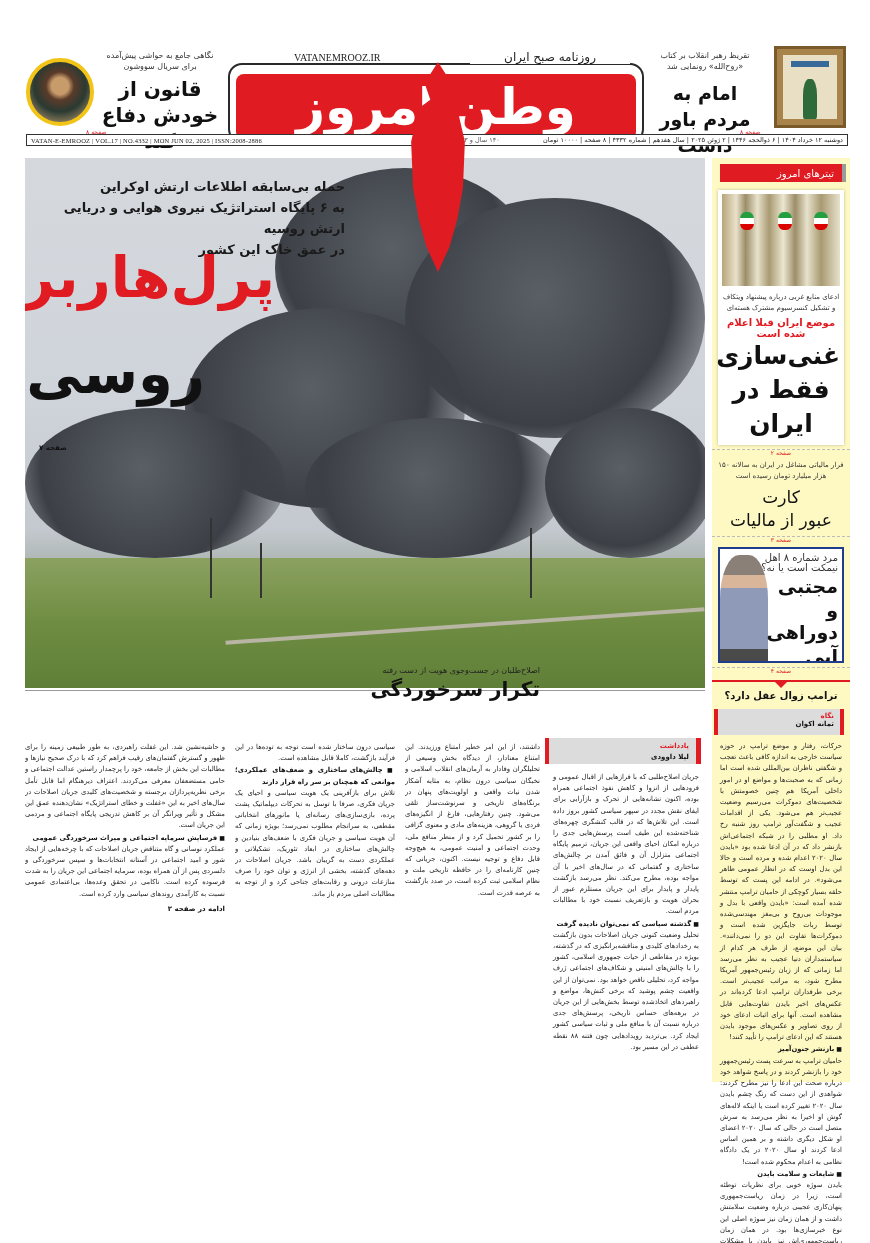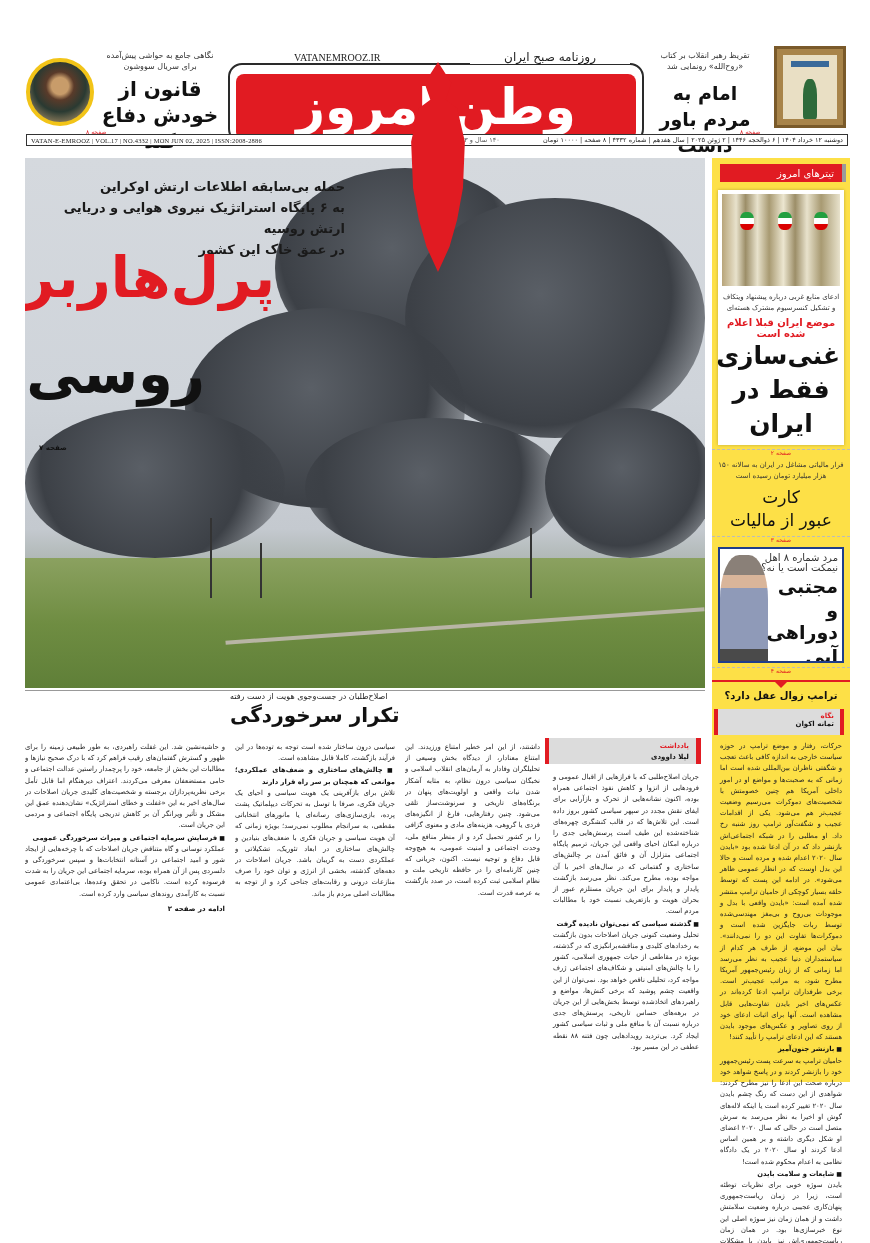--- a/index.html
+++ b/index.html
@@ -74,21 +74,21 @@
   .pylon { position: absolute; width: 2px; background: #333; }
   .hero-deck {
     position: absolute; right: 360px; top: 18px; width: 310px; text-align: right;
     font-size: 13px; font-weight: bold; line-height: 21px; color: #1a1a1a;
   }
   .hero-title-red { position: absolute; left: 10px; top: 92px; width: 240px; font-size: 56px; font-weight: bold; color: #e11b22; line-height: 1; }
   .hero-title-black { position: absolute; left: 10px; top: 188px; width: 170px; text-align: center; font-size: 56px; font-weight: bold; color: #111; line-height: 1; }
   .hero-pageref { position: absolute; left: 14px; top: 286px; font-size: 7px; font-weight: bold; color: #111; }
 
   
-  .sidebar { position: absolute; left: 712px; top: 158px; width: 138px; height: 924px; background: #fde047; }
+  .sidebar { position: absolute; left: 712px; top: 158px; width: 138px; height: 924px; background: #fef9c3; }
   .sb-header { margin: 6px 8px 0 8px; height: 18px; background: #e11b22; color: #fff; font-size: 10px; display: flex; align-items: center; padding-right: 8px; position: relative; }
   .sb-header::after { content: ""; position: absolute; right: -4px; top: 0; width: 4px; height: 18px; background: #9a9a9a; }
   .sb-card { margin: 8px 6px 0 6px; background: #fff; padding: 4px; box-shadow: 0 0 3px rgba(0,0,0,0.25); }
   .centrifuges { height: 92px; background: linear-gradient(90deg, #b8a57a 0%, #e8e2cc 12%, #9c8e68 20%, #e8e2cc 30%, #a89a72 40%, #ece6d0 52%, #9c8e68 62%, #e8e2cc 72%, #a89a72 84%, #e8e2cc 100%); position: relative; }
   .centrifuges .flag { position: absolute; top: 18px; width: 14px; height: 18px; background: linear-gradient(180deg, #239f40 33%, #fff 33% 66%, #da0000 66%); border-radius: 40%; }
   .sb-lede { font-size: 7px; line-height: 11px; text-align: center; color: #333; margin-top: 6px; }
   .sb-lede-red { font-size: 10px; font-weight: bold; color: #e11b22; text-align: center; margin-top: 3px; }
   .sb-big { font-size: 25px; font-weight: bold; text-align: center; line-height: 34px; color: #111; }
   .sb-pageref { text-align: center; font-size: 6px; color: #e11b22; margin: 4px 0; border-top: 1px dashed #bbb; line-height: 6px; }
   .sb-small { font-size: 7px; line-height: 11px; text-align: center; color: #333; padding: 0 6px; }
@@ -105,21 +105,21 @@
   .sb-col-head::before { content: ""; position: absolute; right: 0; top: 0; width: 4px; height: 26px; background: #e11b22; }
   .sb-col-head::after { content: ""; position: absolute; left: -4px; top: 0; width: 4px; height: 26px; background: #e11b22; }
   .sb-col-head .lbl { font-size: 7px; color: #e11b22; font-weight: bold; }
   .sb-col-head .auth { font-size: 7px; color: #111; font-weight: bold; }
   .sb-body { padding: 6px 8px 0 8px; font-size: 6.8px; line-height: 11.2px; text-align: justify; color: #222; }
   .sb-body .sub { font-weight: bold; color: #111; }
   .sb-body .sub::before { content: "■ "; font-size: 6px; }
   .cont { font-size: 7px; font-weight: bold; color: #111; margin-top: 4px; }
 
   
-  .article-head { position: absolute; left: 230px; top: 692px; width: 310px; text-align: left; }
+  .article-head { position: absolute; left: 230px; top: 666px; width: 310px; text-align: right; }
   .article-head .kicker { font-size: 8px; color: #222; }
   .article-head .title { font-size: 20px; font-weight: bold; color: #111; margin-top: 2px; }
   .rule { position: absolute; left: 25px; top: 690px; width: 680px; height: 1px; background: #999; }
 
   .col { position: absolute; top: 740px; font-size: 6.8px; line-height: 11.2px; text-align: justify; color: #222; }
   .col .sub { font-weight: bold; color: #111; }
   .col .sub::before { content: "■ "; font-size: 6px; }
   .col-editorial { left: 545px; width: 162px; top: 738px; }
   .col-a { left: 405px; width: 135px; top: 742px; }
   .col-b { left: 235px; width: 155px; top: 742px; }

